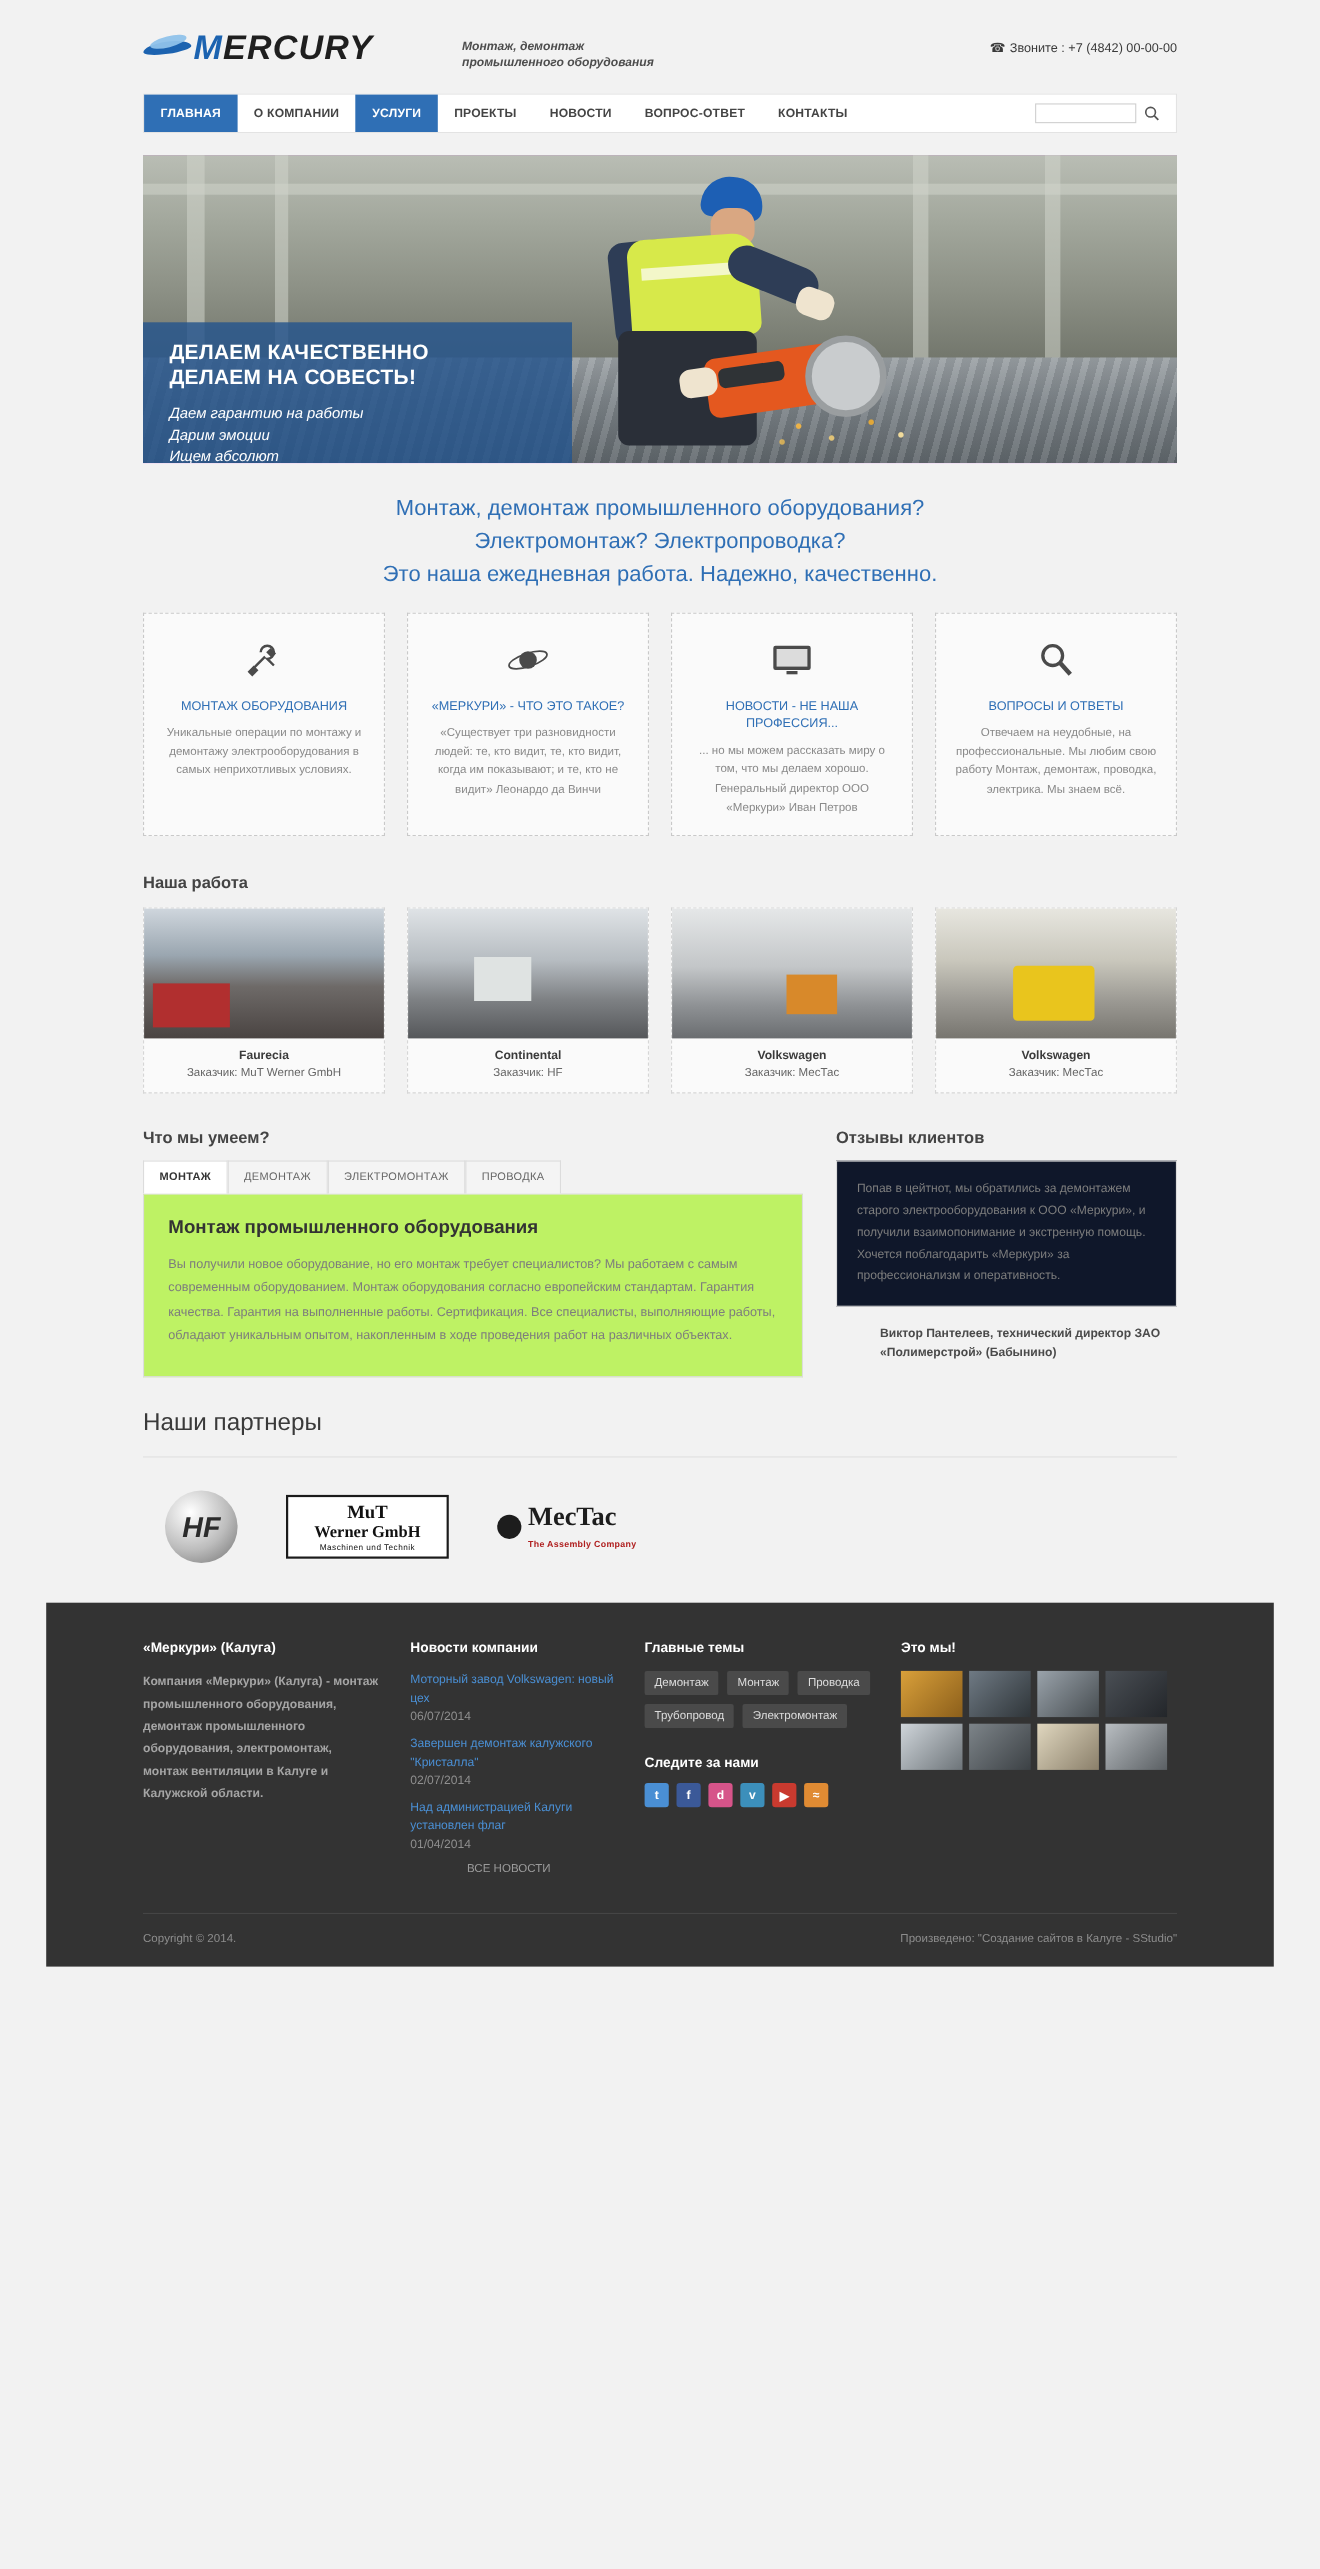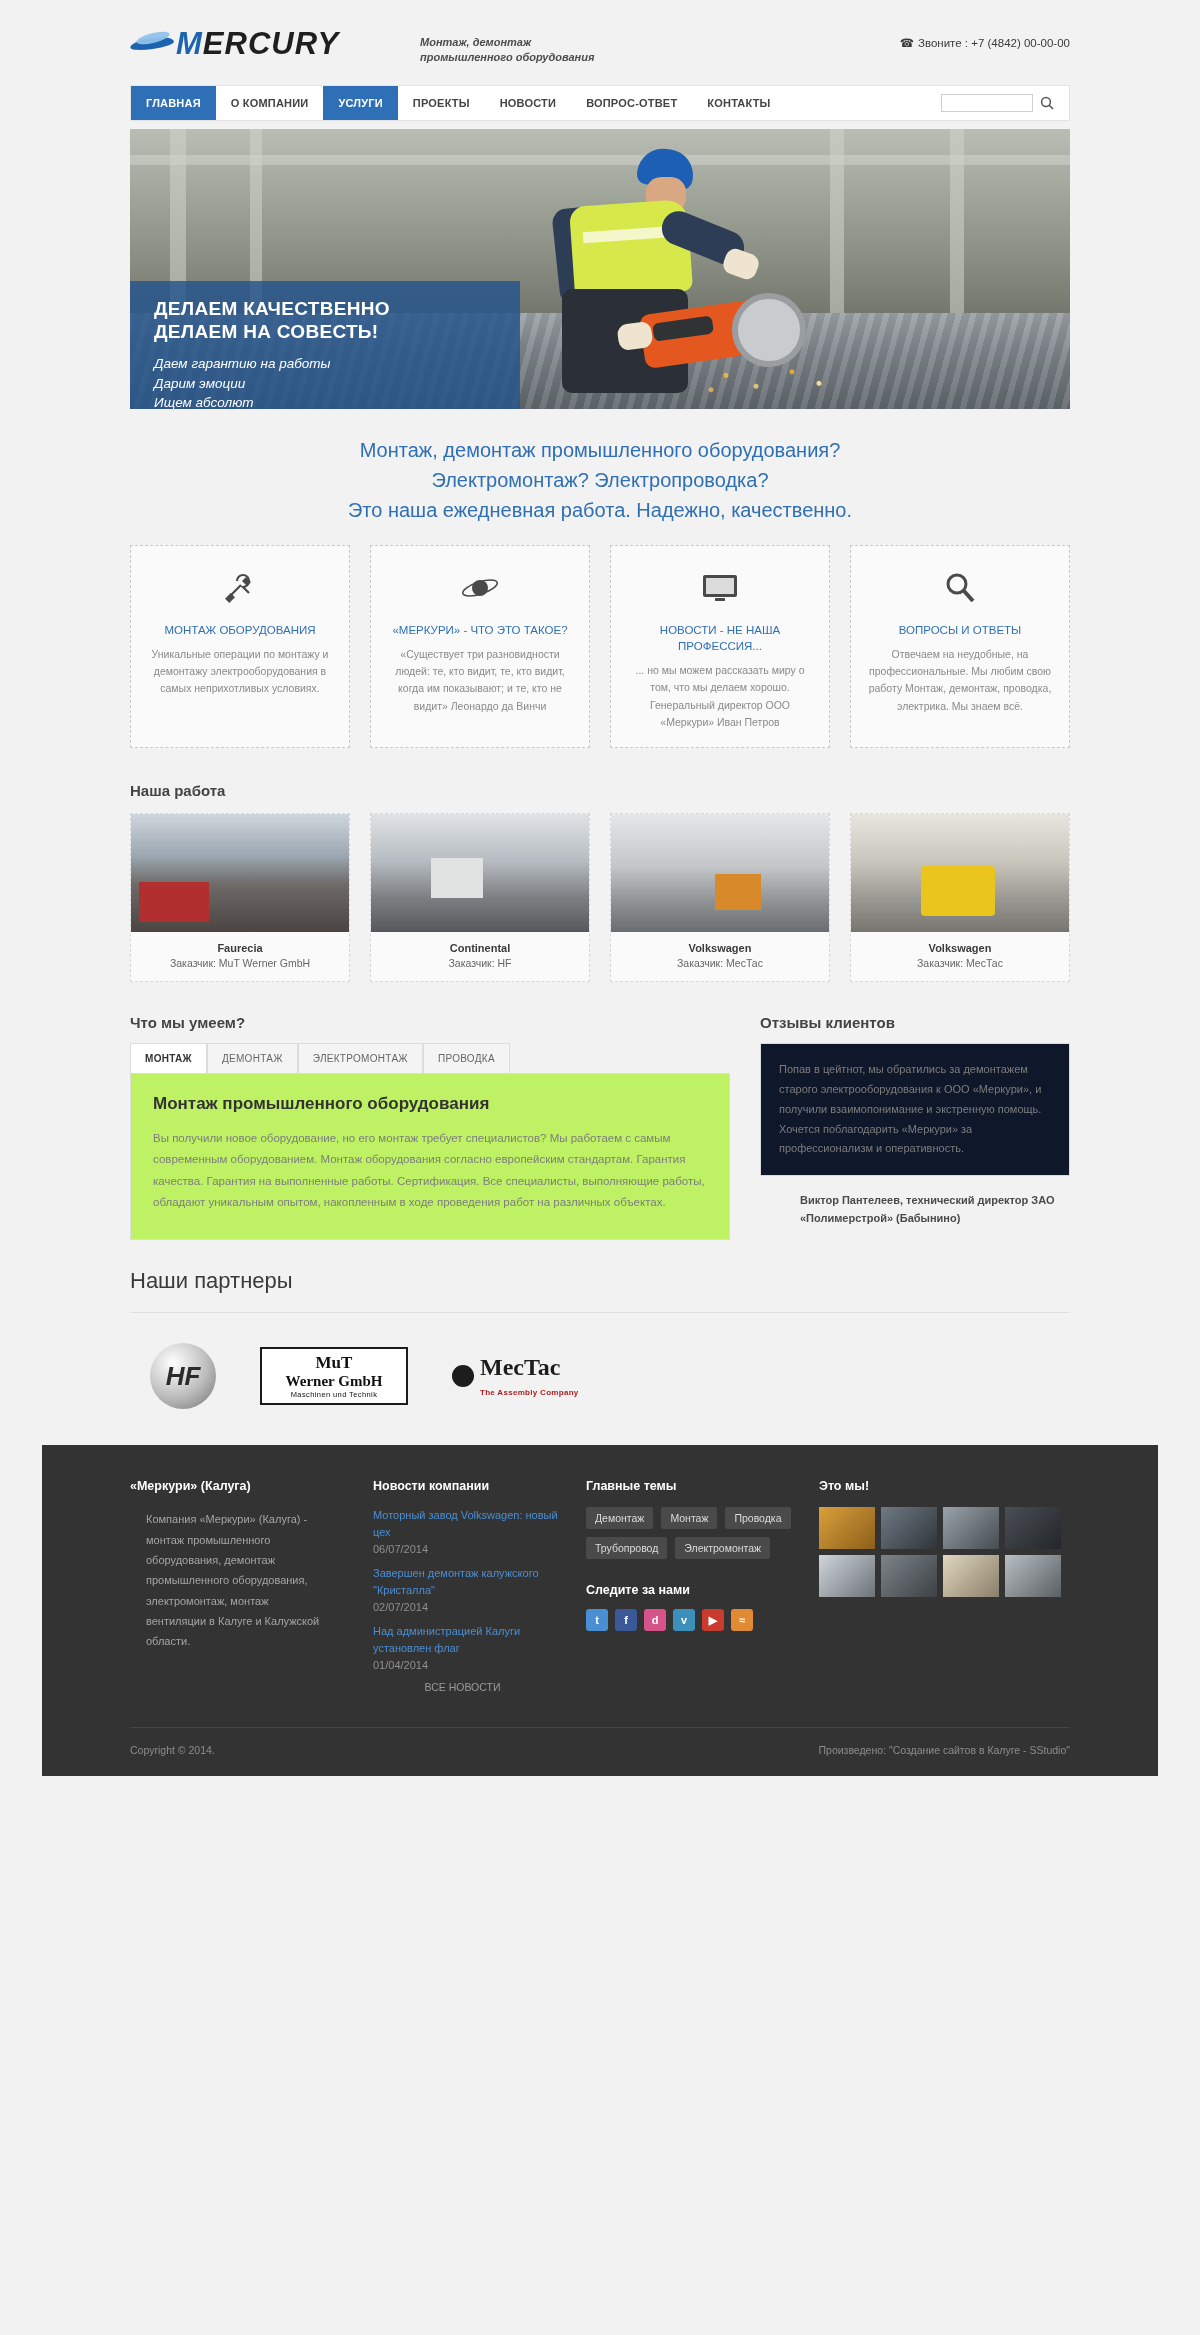--- a/index.html
+++ b/index.html
@@ -36,21 +36,21 @@
      display:flex; align-items:center; padding:0 15px; font-size:11px; font-weight:bold;
      color:#444; text-decoration:none; text-transform:uppercase; letter-spacing:.2px;
   }
   .nav a.active { background:#2f6fb5; color:#fff; }
   .search-area { margin-left:auto; display:flex; align-items:center; padding-right:8px; }
   .search-input { width:92px; height:18px; border:1px solid #cfcfcf; background:#fff; font-size:10px; padding:0 4px; color:#555; }
   .search-btn { width:28px; display:flex; align-items:center; justify-content:center; background:none; border:none; cursor:pointer; }
   .search-btn svg { display:block; }
 
   
-  .hero { margin-top:8px; height:280px; position:relative; overflow:hidden; background:#d946ef; }
+  .hero { margin-top:20px; height:280px; position:relative; overflow:hidden; background:#d946ef; }
   .hero-img { position:absolute; inset:0; }
   .hero-sky { position:absolute; inset:0;
      background:linear-gradient(180deg,#b9bdb4 0%,#a2a79c 22%,#8b8f84 45%,#6e7268 70%,#565a50 100%); }
   .beam { position:absolute; background:#cfd3ca; opacity:.55; }
   .floor { position:absolute; left:0; right:0; bottom:0; height:96px;
      background:linear-gradient(180deg,#9aa0a4 0%,#7e858a 40%,#5f666b 100%); }
   .floor:after { content:""; position:absolute; left:0; right:0; top:0; height:100%;
      background:repeating-linear-gradient(105deg, rgba(255,255,255,.10) 0 6px, rgba(0,0,0,.06) 6px 14px); }
   .worker { position:absolute; left:380px; top:18px; width:260px; height:250px; }
   .w-helmet { position:absolute; left:128px; top:2px; width:56px; height:38px; background:#1d5fb4; border-radius:26px 26px 10px 10px; transform:rotate(8deg); }
@@ -131,21 +131,21 @@
   .p-mut .l3 { font-size:7.5px; letter-spacing:.4px; }
   .p-mectac { display:flex; align-items:center; }
   .p-mectac .dot { width:22px; height:22px; border-radius:50%; background:#1d1d1d; margin-right:6px; }
   .p-mectac .txt .n { font-size:24px; font-weight:bold; color:#1d1d1d; font-family:"Liberation Serif", serif; }
   .p-mectac .txt .s { font-size:8px; color:#b02020; font-weight:bold; letter-spacing:.3px; }
 
   
   .footer { background:#333333; color:#b5b5b5; padding:34px 0 0; }
   .fcols { display:flex; gap:28px; }
   .fcol h4 { margin:0 0 14px; font-size:12.5px; color:#ffffff; font-weight:bold; }
-  .fcol p { font-size:11px; line-height:1.85; color:#a5a5a5; margin:16px; }
+  .fcol p { font-size:11px; line-height:1.85; color:#a5a5a5; margin:0;font-weight:bold; }
   .c1 { width:215px; }
   .c2 { width:185px; }
   .c3 { width:205px; }
   .c4 { width:250px; }
   .news-item { margin-bottom:10px; }
   .news-item a { color:#4a8fd4; font-size:11px; text-decoration:none; line-height:1.55; display:block; }
   .news-item .date { font-size:11px; color:#8f8f8f; margin-top:2px; }
   .all-news { text-align:center; font-size:10.5px; color:#9a9a9a; margin-top:6px; padding-right:6px; }
   .tags { display:flex; flex-wrap:wrap; gap:8px; }
   .tag { background:#4a4a4a; color:#dcdcdc; font-size:10.5px; padding:5px 9px; border-radius:2px; }

